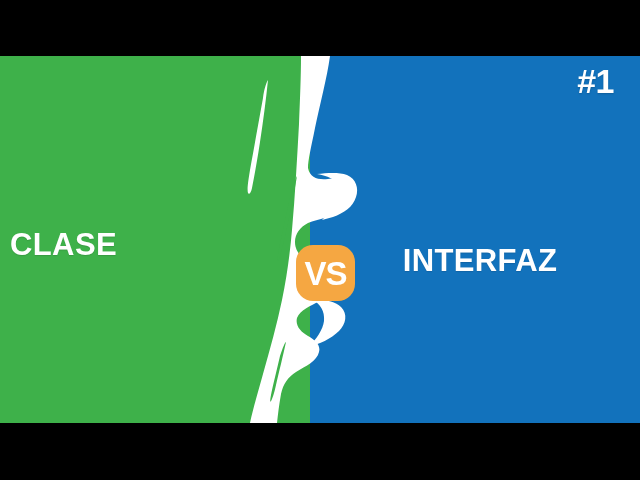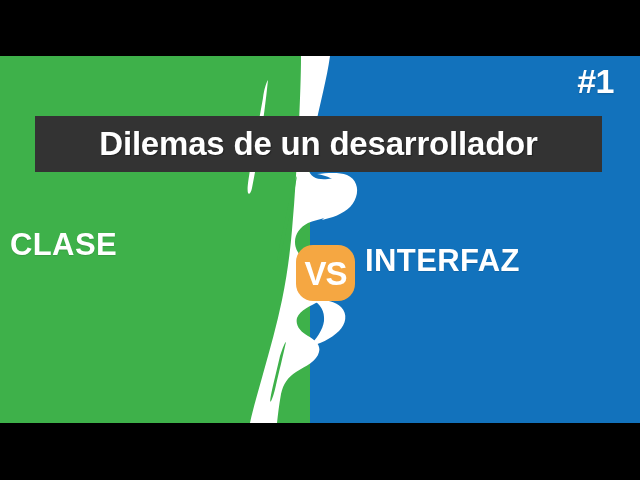--- a/index.html
+++ b/index.html
@@ -109,23 +109,24 @@
     text-shadow: 0 1px 1px rgba(0,0,0,0.12);
   }
   .side-label.left {
     left: 0;
     width: 290px;
     top: 172px;
     text-align: left;
     margin-left: 10px;
   }
   .side-label.right {
-    left: 365px;
+    left: 345px;
     width: 270px;
     top: 188px;
+    text-align: center;
   }
 
   
   .vs-badge {
     position: absolute;
     left: 296px;
     top: 189px;
     width: 59px;
     height: 56px;
     background: #F5A742;
@@ -230,23 +231,20 @@
         C 323,243 335,245 341,251
         C 348,258 346,268 339,275
         C 331,283 319,288 309,291
         C 316,283 323,274 324,265
         C 325,255 320,248 313,244
         Z"></path>
     </svg>
 
     <div class="number-badge">#1</div>
 
-    <div class="title-bar">
-      <span class="title-text">Dilemas de un desarrollador</span>
-    </div>
 
     <div class="side-label left">
       <div>CLASE</div>
     </div>
 
     <div class="side-label right">INTERFAZ</div>
 
     <div class="vs-badge">
       <span class="vs-badge-text">VS</span>
     </div>

